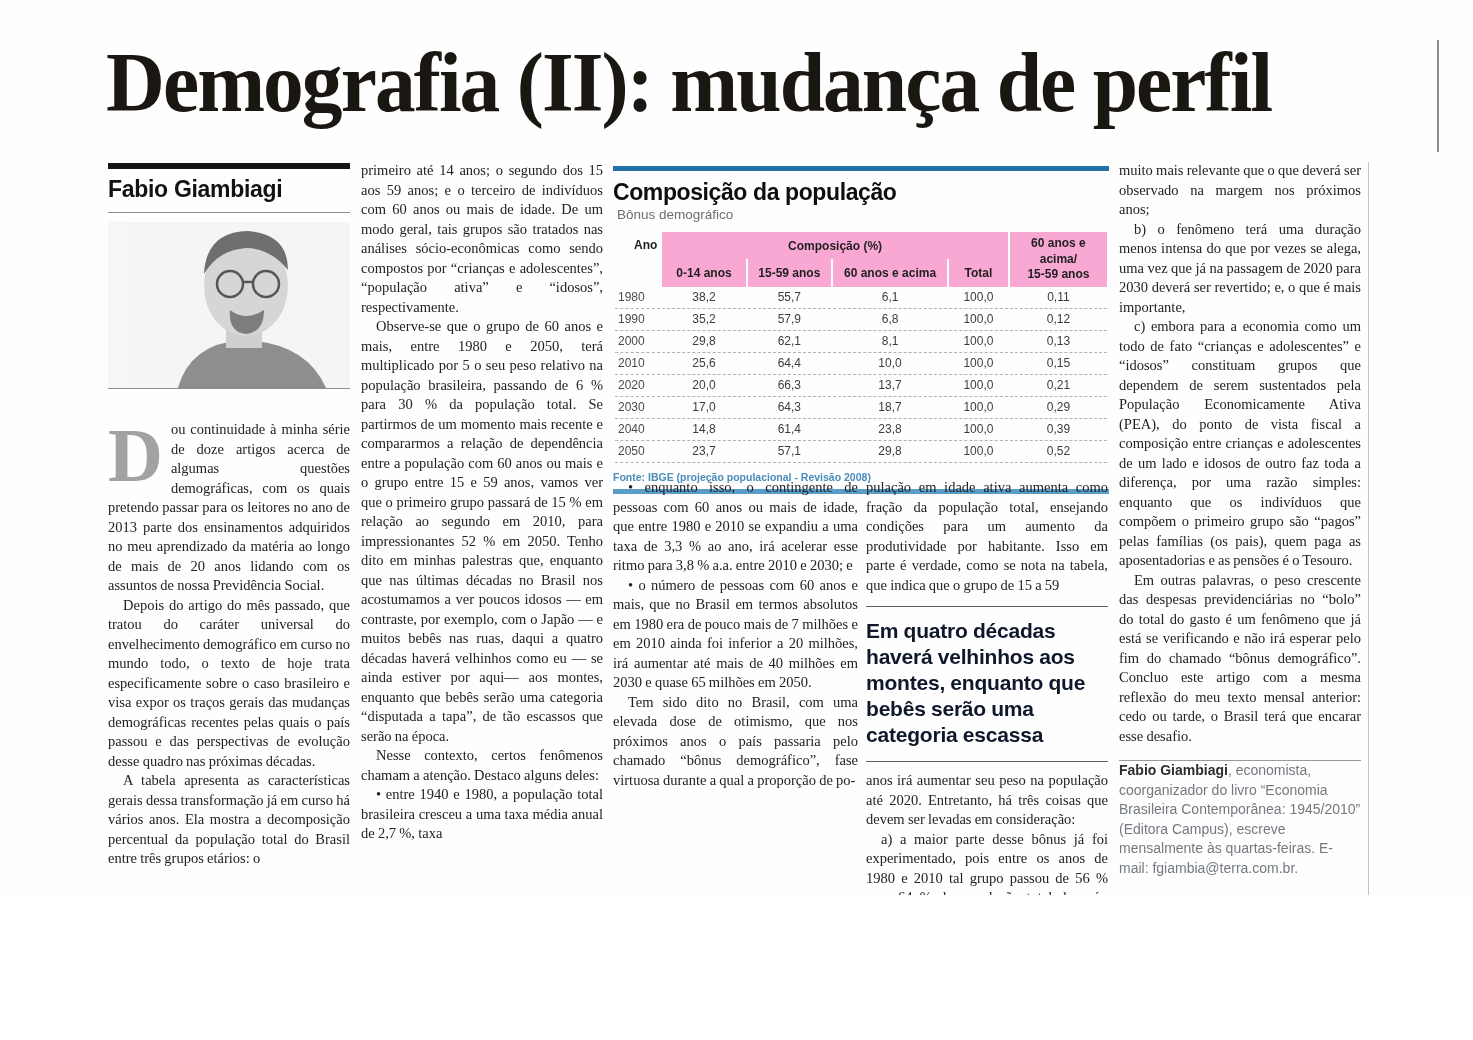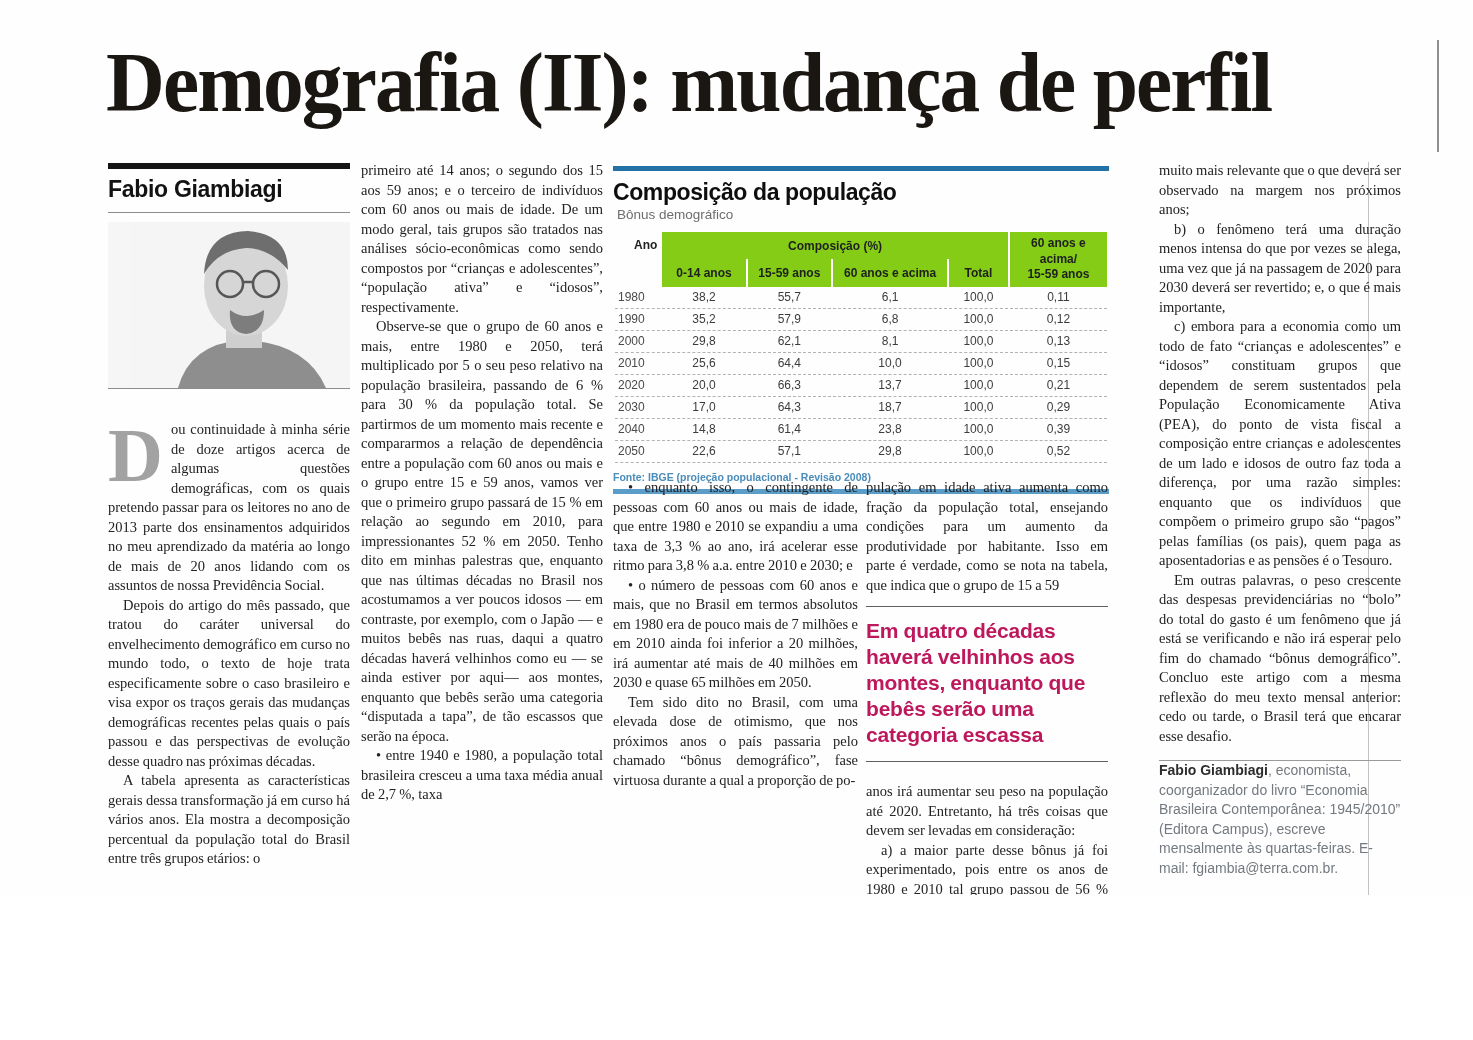--- a/index.html
+++ b/index.html
@@ -33,45 +33,45 @@
     position:absolute; width:242px;
     font-size:14.5px; line-height:19.5px; text-align:justify;
     word-spacing:-0.4px; color:#222;
   }
   .col p { margin:0; }
   .col p.indent { text-indent:15px; }
   .col-1 { left:108px;  top:420px; }
   .col-2 { left:361px;  top:161px; }
   .col-3 { left:613px;  top:478px; width:245px; }
   .col-4 { left:866px;  top:478px; }
-  .col-5 { left:1119px; top:161px;margin-left:40px; }
+  .col-5 { left:1119px; top:161px; }
 
   .dropcap {
     float:left; font-weight:bold; color:#a2a2a2;
     font-size:76px; line-height:60px; padding:5px 8px 2px 0;
   }
 
   
   .pullquote {
     font-family:"Liberation Sans", sans-serif; font-weight:bold;
-    font-size:21px; line-height:26px; color:#be185d; text-align:left;
+    font-size:21px; line-height:26px; color:#0f172a; text-align:left;
     border-top:1px solid #5f5f5f; border-bottom:1px solid #5f5f5f;
-    padding:11px 0 13px; margin:11px 0 20px; letter-spacing:-0.2px;
+    padding:11px 0 13px; margin:11px 0 9px; letter-spacing:-0.2px;
   }
 
   
   .table-box { position:absolute; left:613px; top:166px; width:496px;
                font-family:"Liberation Sans", sans-serif; }
   .bar-top    { height:5px; background:#2272a7; }
   .bar-bottom { height:5px; background:#5b9dc9; }
   .table-title { font-size:23px; font-weight:bold; color:#0e0e0e; margin-top:8px; letter-spacing:-0.4px; }
   .table-sub   { font-size:13.5px; color:#6d6d6d; margin:1px 4px 10px; }
   table.pop { width:100%; border-collapse:separate; border-spacing:2px 0; }
   table.pop th {
-    background:#84cc16; font-weight:bold; font-size:12px; color:#1f1f1f;
+    background:#f9a8d4; font-weight:bold; font-size:12px; color:#1f1f1f;
     padding:4px 3px; text-align:center; vertical-align:middle;
   }
   table.pop th.th-ano   { background:transparent; text-align:right; vertical-align:top; padding-top:6px; }
   table.pop th.th-ratio { white-space:pre-line; line-height:1.3; }
   table.pop td {
     font-size:12px; color:#3c3c3c; padding:3px 3px 4px;
     border-bottom:1px dashed #b2b2b2; text-align:center;
   }
   table.pop td.c-year { text-align:left; color:#4a4a4a; }
   .table-source { font-size:10.5px; font-weight:bold; color:#4a8cba; margin:8px 0 6px; }
@@ -115,20 +115,21 @@
 
   <div class="col col-1">
     <p><span class="dropcap">D</span><span>ou continuidade à minha série de doze artigos acerca de algumas questões demográficas, com os quais pretendo passar para os leitores no ano de 2013 parte dos ensinamentos adquiridos no meu aprendizado da matéria ao longo de mais de 20 anos lidando com os assuntos de nossa Previdência Social.</span></p>
     <p class="indent">Depois do artigo do mês passado, que tratou do caráter universal do envelhecimento demográfico em curso no mundo todo, o texto de hoje trata especificamente sobre o caso brasileiro e visa expor os traços gerais das mudanças demográficas recentes pelas quais o país passou e das perspectivas de evolução desse quadro nas próximas décadas.</p>
     <p class="indent">A tabela apresenta as características gerais dessa transformação já em curso há vários anos. Ela mostra a decomposição percentual da população total do Brasil entre três grupos etários: o</p>
   </div>
 
   <div class="col col-2">
     <p>primeiro até 14 anos; o segundo dos 15 aos 59 anos; e o terceiro de indivíduos com 60 anos ou mais de idade. De um modo geral, tais grupos são tratados nas análises sócio-econômicas como sendo compostos por “crianças e adolescentes”, “população ativa” e “idosos”, respectivamente.</p>
     <p class="indent">Observe-se que o grupo de 60 anos e mais, entre 1980 e 2050, terá multiplicado por 5 o seu peso relativo na população brasileira, passando de 6 % para 30 % da população total. Se partirmos de um momento mais recente e compararmos a relação de dependência entre a população com 60 anos ou mais e o grupo entre 15 e 59 anos, vamos ver que o primeiro grupo passará de 15 % em relação ao segundo em 2010, para impressionantes 52 % em 2050. Tenho dito em minhas palestras que, enquanto que nas últimas décadas no Brasil nos acostumamos a ver poucos idosos — em contraste, por exemplo, com o Japão — e muitos bebês nas ruas, daqui a quatro décadas haverá velhinhos como eu — se ainda estiver por aqui— aos montes, enquanto que bebês serão uma categoria “disputada a tapa”, de tão escassos que serão na época.</p>
+    <p class="indent">Nesse contexto, certos fenômenos chamam a atenção. Destaco alguns deles:</p>
     <p class="indent">• entre 1940 e 1980, a população total brasileira cresceu a uma taxa média anual de 2,7 %, taxa</p>
   </div>
 
   <div class="table-box">
     <div class="bar-top"></div>
     <div class="table-title">Composição da população</div>
     <div class="table-sub">Bônus demográfico</div>
     <table class="pop">
       <colgroup>
         <col style="width:46px">
@@ -204,21 +205,21 @@
           <tr>
             <td class="c-year">2040</td>
             <td>14,8</td>
             <td>61,4</td>
             <td>23,8</td>
             <td>100,0</td>
             <td>0,39</td>
           </tr>
           <tr>
             <td class="c-year">2050</td>
-            <td>22,6</td>
+            <td>23,7</td>
             <td>57,1</td>
             <td>29,8</td>
             <td>100,0</td>
             <td>0,52</td>
           </tr>
         </tbody>
     </table>
     <div class="table-source">Fonte: IBGE (projeção populacional - Revisão 2008)</div>
     <div class="bar-bottom"></div>
   </div>

